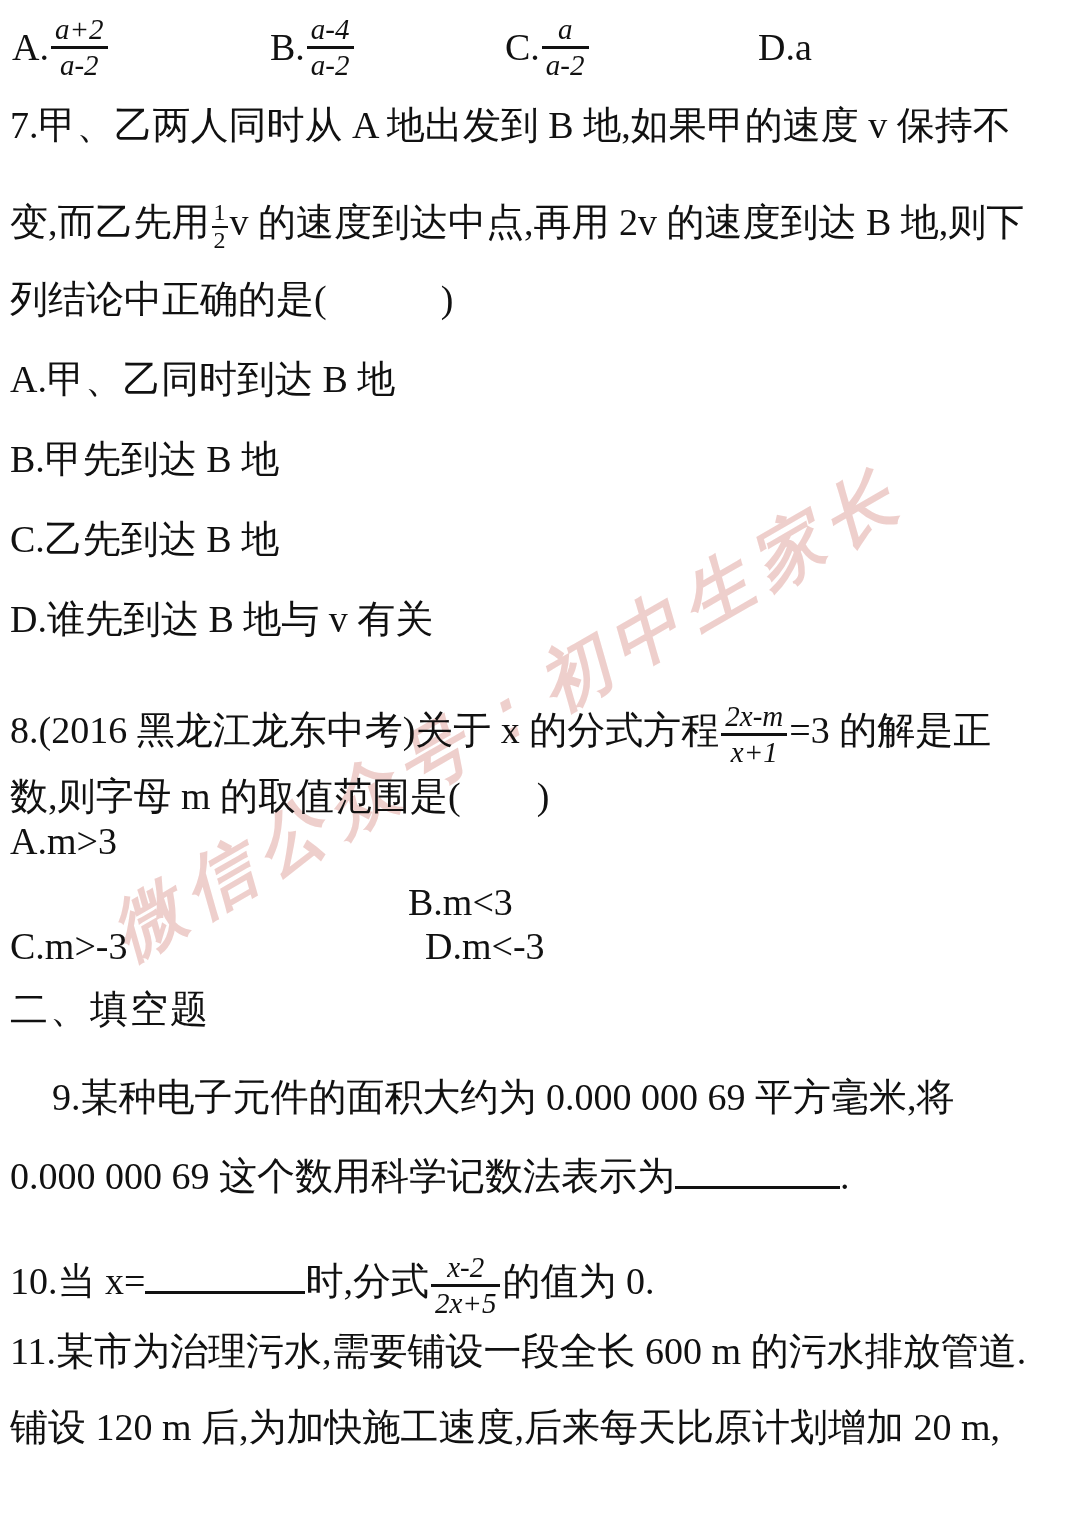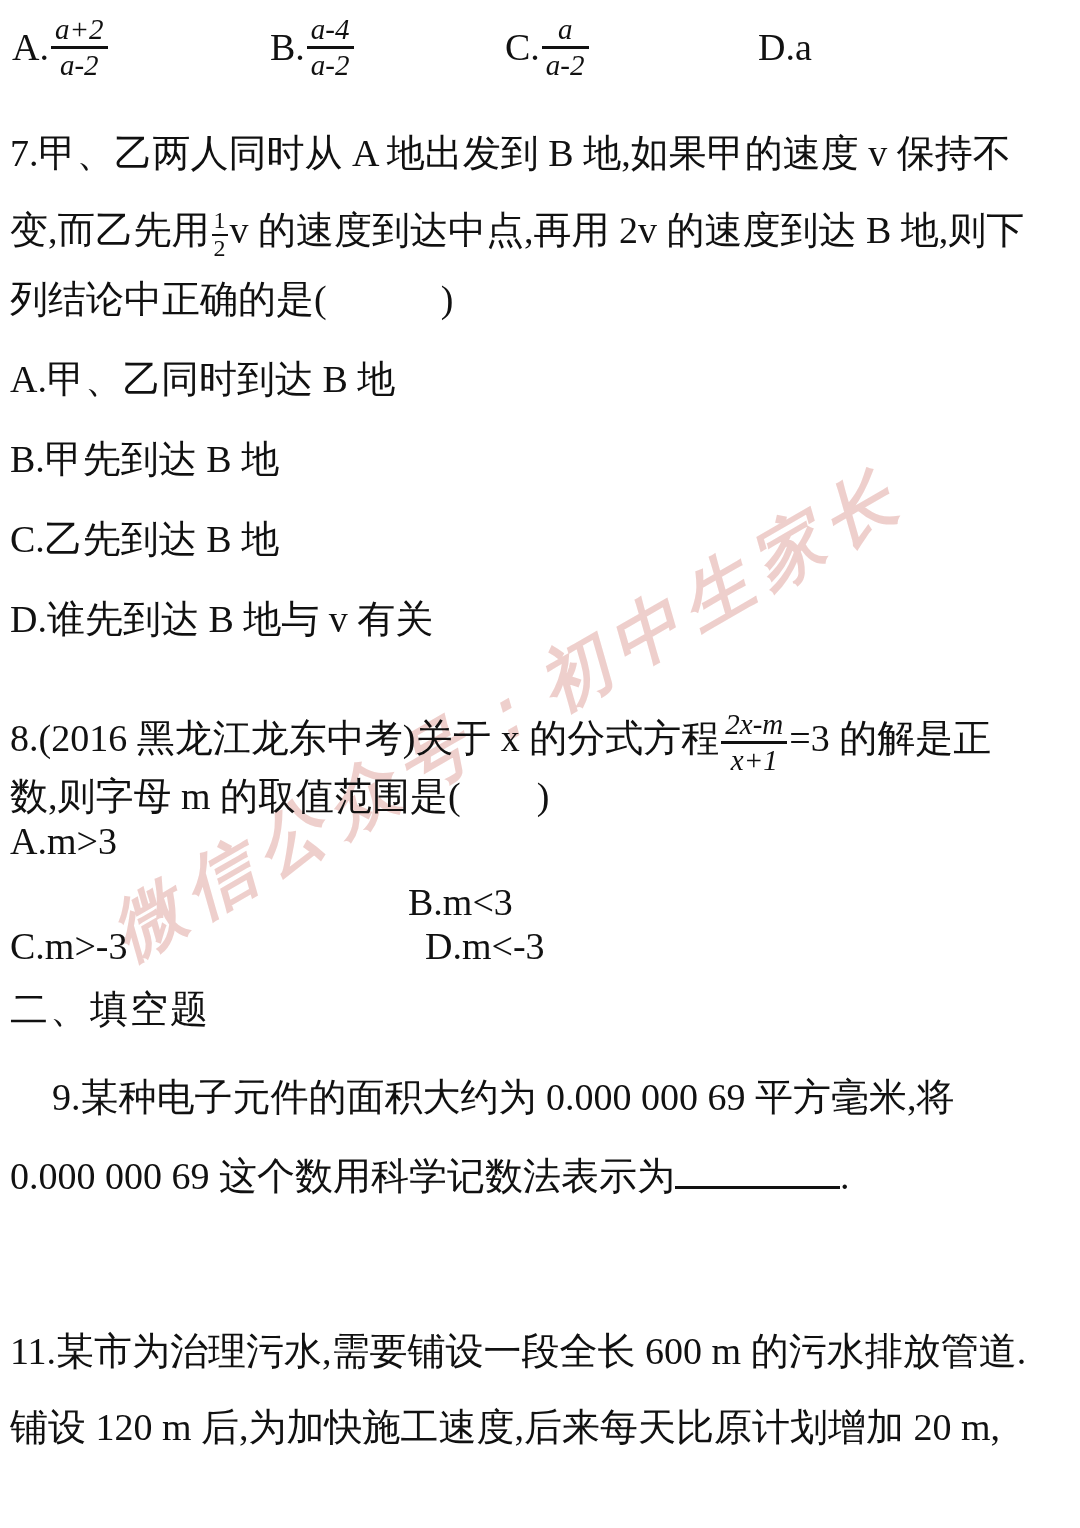--- a/index.html
+++ b/index.html
@@ -21,21 +21,21 @@
     color:#111111;
   }
   .sans{font-family:"Liberation Sans","DejaVu Sans",sans-serif;letter-spacing:2px;}
   
   .frac{
     display:inline-block;
     vertical-align:middle;
     text-align:center;
     font-style:italic;
     line-height:1.05;
-    margin:12px 2px;
+    margin:4px 2px;
     font-family:Liberation Serif, serif;
   }
   .frac .num{display:block;border-bottom:3px solid #111;padding:0 4px 2px 4px;}
   .frac .den{display:block;padding:1px 4px 0 4px;}
   .frac-lg{font-size:29px;}
   .frac-sm{font-size:24px;font-style:normal;}
   .frac-sm .num{border-bottom:2px solid #111;padding:0 2px 1px 2px;}
   .frac-sm .den{padding:0 2px;}
   
   .opt-abs{position:absolute;top:10px;display:flex;align-items:center;height:74px;}
@@ -90,21 +90,21 @@
     <span class="lbl">C.</span>
       <span class="frac frac-lg">
         <span class="num">a</span>
         <span class="den">a-2</span>
       </span>
   </div>
   <div class="opt-abs" style="left:758px;">
     <span class="lbl">D.a</span>
   </div>
 
-  <div class="line" style="top:104px;margin-top:28px;">7.甲、乙两人同时从 A 地出发到 B 地,如果甲的速度 v 保持不</div>
+  <div class="line" style="top:104px;">7.甲、乙两人同时从 A 地出发到 B 地,如果甲的速度 v 保持不</div>
   <div class="line" style="top:196px;">
     <span>变,而乙先用</span><span class="frac frac-sm"><span class="num">1</span><span class="den">2</span></span><span>v 的速度到达中点,再用 2v 的速度到达 B 地,则下</span>
   </div>
   <div class="line" style="top:278px;">列结论中正确的是(　　　)</div>
 
   <div class="line" style="top:358px;">A.甲、乙同时到达 B 地</div>
   <div class="line" style="top:438px;">B.甲先到达 B 地</div>
   <div class="line" style="top:518px;text-align:center;">C.乙先到达 B 地</div>
   <div class="line" style="top:598px;">D.谁先到达 B 地与 v 有关</div>
 
@@ -118,17 +118,20 @@
   <div class="line" style="top:925px;left:10px;">C.m&gt;-3</div>
   <div class="line" style="top:925px;left:425px;">D.m&lt;-3</div>
 
   <div class="line sans" style="top:988px;">二、填空题</div>
 
   <div class="line" style="top:1076px;margin-left:42px;">9.某种电子元件的面积大约为 0.000 000 69 平方毫米,将</div>
   <div class="line" style="top:1155px;">
     <span>0.000 000 69 这个数用科学记数法表示为</span><span class="blank blank-165"></span><span>.</span>
   </div>
 
+  <div class="line" style="top:1248px;">
+    <span>10.当 x=</span><span class="blank blank-160"></span><span>时,分式</span><span class="frac frac-lg"><span class="num">x-2</span><span class="den">2x+5</span></span><span>的值为 0.</span>
+  </div>
 
   <div class="line" style="top:1330px;">11.某市为治理污水,需要铺设一段全长 600 m 的污水排放管道.</div>
   <div class="line" style="top:1406px;">铺设 120 m 后,为加快施工速度,后来每天比原计划增加 20 m,</div>
 
 </div>
 
 </body></html>

